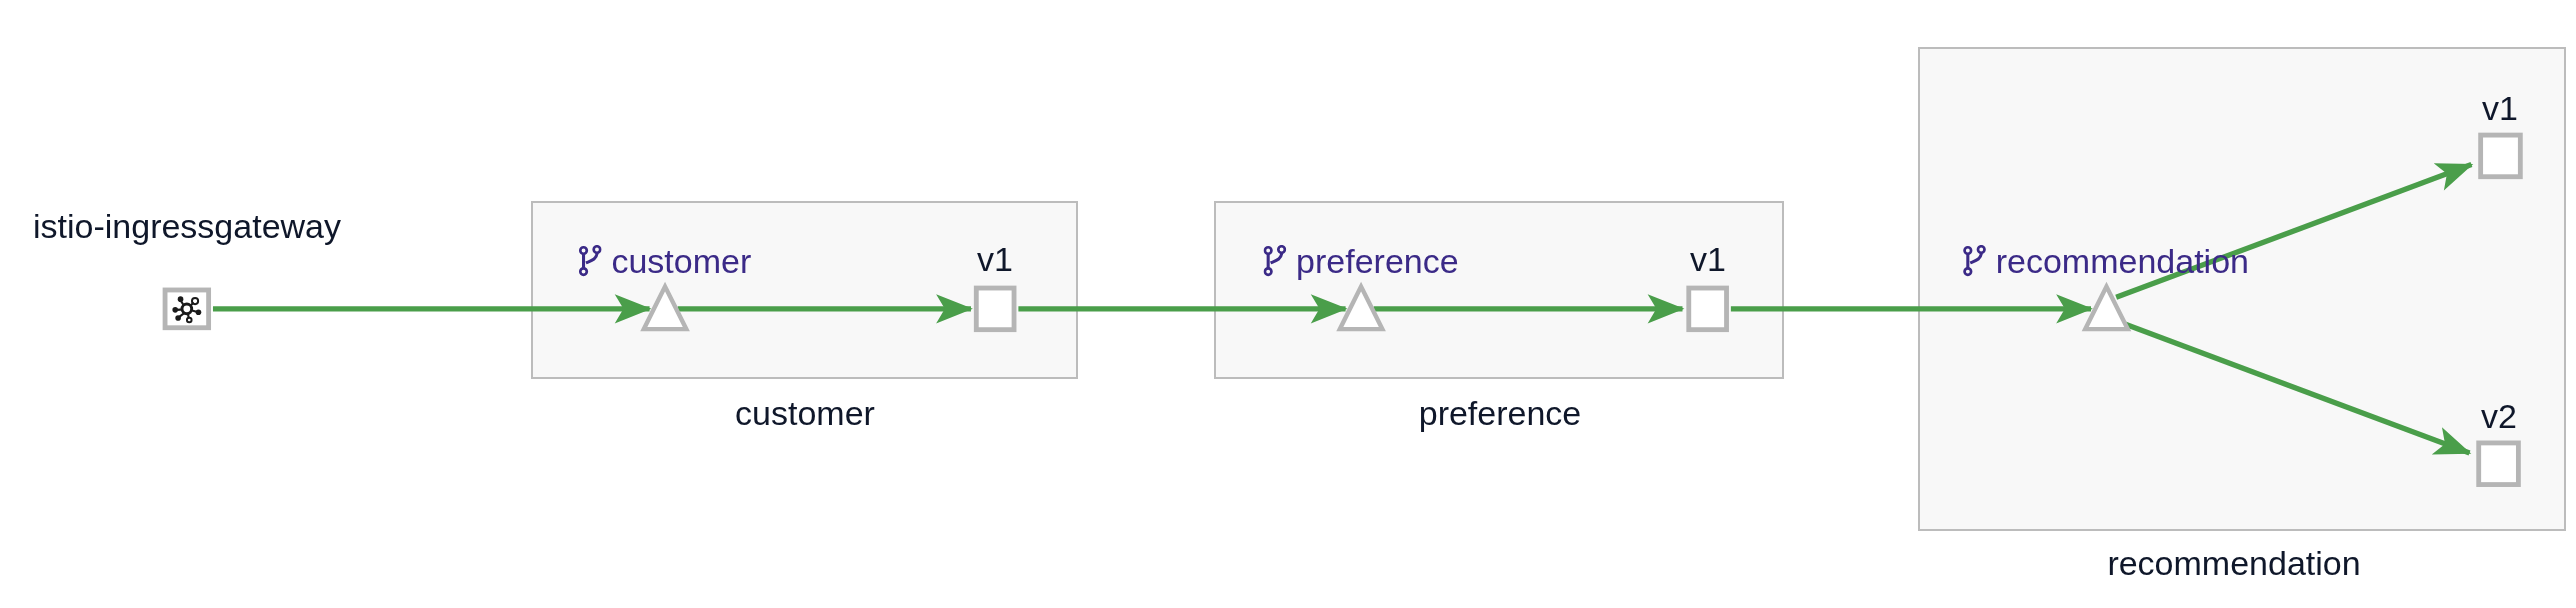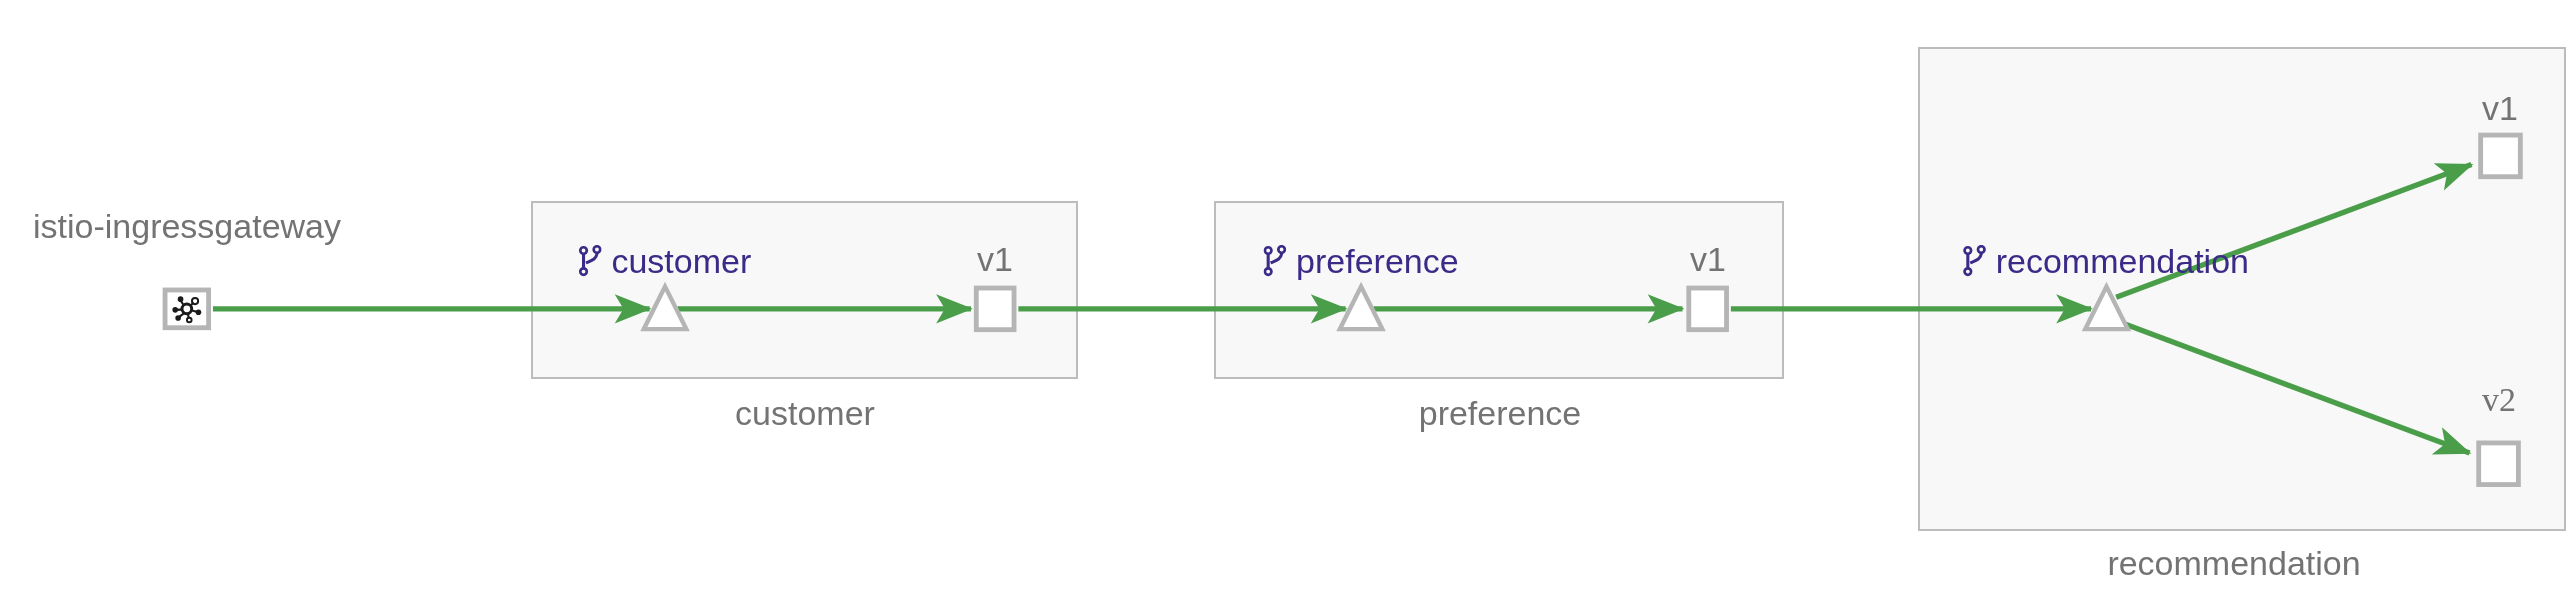--- a/index.html
+++ b/index.html
@@ -21,21 +21,21 @@
   .graph-svg {
     position: absolute;
     left: 0; top: 0;
     z-index: 2;
     pointer-events: none;
   }
   .lbl {
     position: absolute;
     transform: translateX(-50%);
     white-space: nowrap;
-    color: #737373;
+    color: #0f172a;
     font-size: 34px;
     line-height: 35px;
     z-index: 3;
   }
   .box-label { text-align: center; }
   .gw-label { text-align: center; }
   .app-label {
     display: flex;
     align-items: center;
     gap: 9.7px;
@@ -140,20 +140,20 @@
         <circle cx="19" cy="4.5" r="3.4" stroke-width="2.8"></circle>
         <circle cx="5" cy="27.5" r="3.4" stroke-width="2.8"></circle>
       </g>
     </svg>
     <span>recommendation</span>
   </div>
 
   <div class="lbl" style="left:995px; top:242px;">v1</div>
   <div class="lbl" style="left:1708px; top:242px;">v1</div>
   <div class="lbl" style="left:2500px; top:91px;">v1</div>
-  <div class="lbl" style="left:2499px; top:382px;font-family:Liberation Serif, serif;">v2</div>
+  <div class="lbl" style="left:2499px; top:399px;">v2</div>
 
   <div class="lbl box-label" style="left:805px; top:396px;">customer</div>
   <div class="lbl box-label" style="left:1500px; top:396px;">preference</div>
   <div class="lbl box-label" style="left:2234px; top:546px;">recommendation</div>
 
 </div>
 
 
 </body></html>

